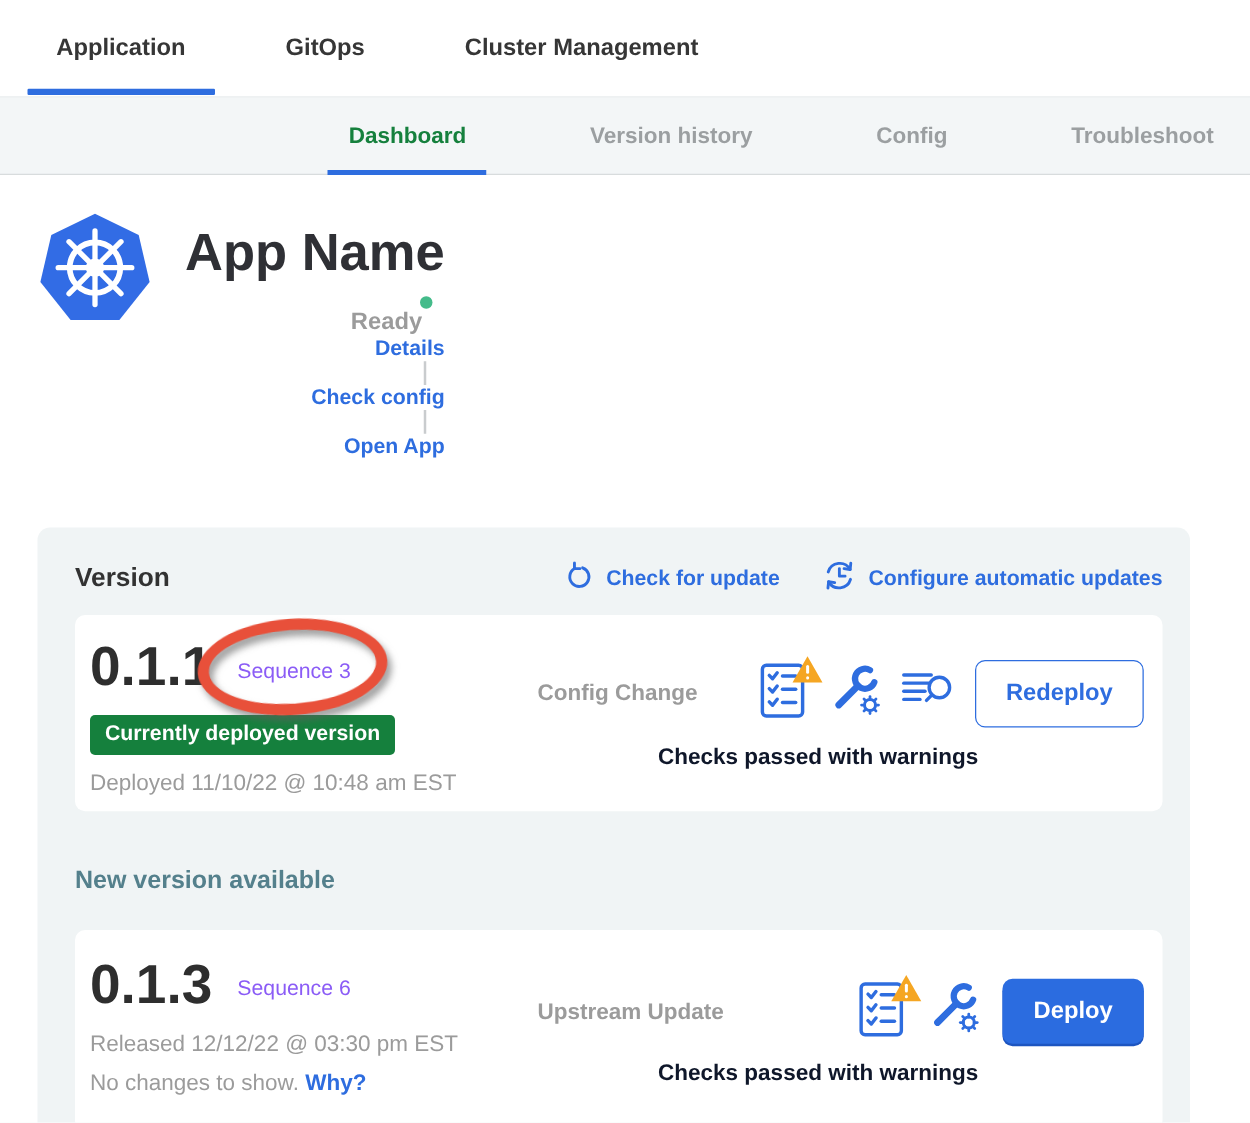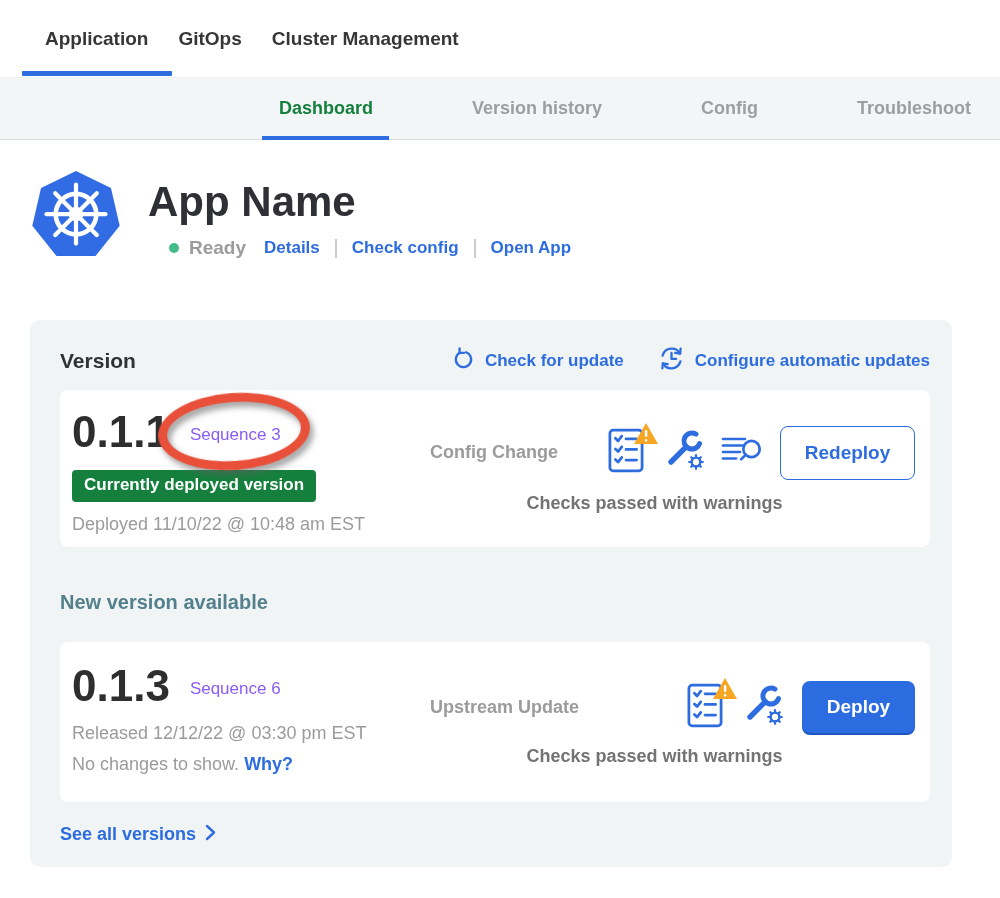--- a/index.html
+++ b/index.html
@@ -1,42 +1,42 @@
 <!DOCTYPE html>
 <html><head>
 <meta charset="utf-8">
 <style>
   * { margin:0; padding:0; box-sizing:border-box; }
   html,body { width:1000px; height:898px; background:#ffffff; overflow:hidden;
               font-family:"Liberation Sans","DejaVu Sans",sans-serif; }
 
   
   .top-nav { height:77px; background:#fff; display:flex; align-items:flex-start;
-             padding-left:45px; gap:30px; }
+             padding-left:45px; gap:80px; }
   .top-tab { position:relative; height:100%; display:flex; align-items:center;
              font-size:19px; font-weight:700; color:#363636; cursor:pointer; }
   .top-tab.active::after { content:""; position:absolute; left:-23px; right:-24px;
              bottom:1px; height:5px; background:#2e6ddf; border-radius:1px; }
 
   
   .sub-nav { height:63px; background:#f3f6f7; border-top:1px solid #eceeef;
              border-bottom:1px solid #d8dcdd; display:flex; align-items:center;
              padding-left:279px; gap:99px; }
   .sub-tab { position:relative; height:100%; display:flex; align-items:center;
              font-size:18px; font-weight:600; color:#9b9fa1; cursor:pointer; white-space:nowrap; }
   .sub-tab.active { color:#15803d; font-weight:700; }
   .sub-tab.active::after { content:""; position:absolute; left:-17px; right:-16px;
              bottom:-1px; height:4px; background:#2e6ddf; }
 
   
   .app-header { margin:27px 0 0 30px; display:flex; }
   .logo-wrap { width:92px; height:98px; flex:none; }
   .header-text { margin-left:26px; }
   .app-title { font-size:42px; font-weight:700; color:#2f3035; margin-top:13px; line-height:1.05; }
-  .status-row { margin-top:13px; padding-left:21px; display:flex; align-items:center; }
+  .status-row { margin-top:13px; padding-left:21px; display:flex; align-items:flex-end;flex-direction:column; }
   .status-dot { width:10px; height:10px; border-radius:50%; background:#44bb8a; margin-right:10px; }
   .status-text { font-size:19px; font-weight:700; color:#9b9b9b; margin-right:18px; }
   .hdr-link { font-size:17px; font-weight:700; color:#2e6ddf; text-decoration:none; cursor:pointer; }
   .hdr-sep { width:2px; height:19px; background:#c9ccce; margin:0 15px; }
 
   
   .version-card { margin:55px 0 0 30px; width:922px; height:547px; background:#f0f4f5;
                   border-radius:10px; padding:28px 22px 0 30px; }
   .vc-header { display:flex; align-items:center; height:26px; }
   .vc-title { font-size:21px; font-weight:700; color:#323232; }
@@ -68,21 +68,21 @@
   .source-label { color:#9b9b9b; font-weight:700; font-size:18px; white-space:nowrap; }
   .icon-cluster { display:flex; align-items:center; gap:15px; margin-left:auto; margin-right:17px; }
   .icon-checklist { position:relative; width:42px; height:49px; }
   .warn-tri { position:absolute; top:-6px; right:-9px; }
   .btn { border-radius:8px; font-size:19px; font-weight:700; cursor:pointer;
          font-family:inherit; display:flex; align-items:center; justify-content:center; }
   .btn-outline { width:135px; height:54px; background:#fff; color:#2e6ddf;
                  border:1.5px solid #2e6ddf; }
   .btn-solid { width:113px; height:52px; background:#2b6ce0; color:#fff; border:none;
                box-shadow:0 2px 0 #1d55c0; }
-  .checks-text { margin-top:13px; color:#737373; font-weight:700; font-size:18px;
+  .checks-text { margin-top:13px; color:#0f172a; font-weight:700; font-size:18px;
                  text-align:center; padding-right:36px; }
 
   .new-heading { margin-top:44px; font-size:20px; font-weight:700; color:#54808c; }
 
   .see-all { margin-top:22px; display:flex; align-items:flex-start; gap:9px; color:#2e6ddf;
              font-size:18px; font-weight:700; cursor:pointer; }
 </style>
 </head>
 <body>
 

